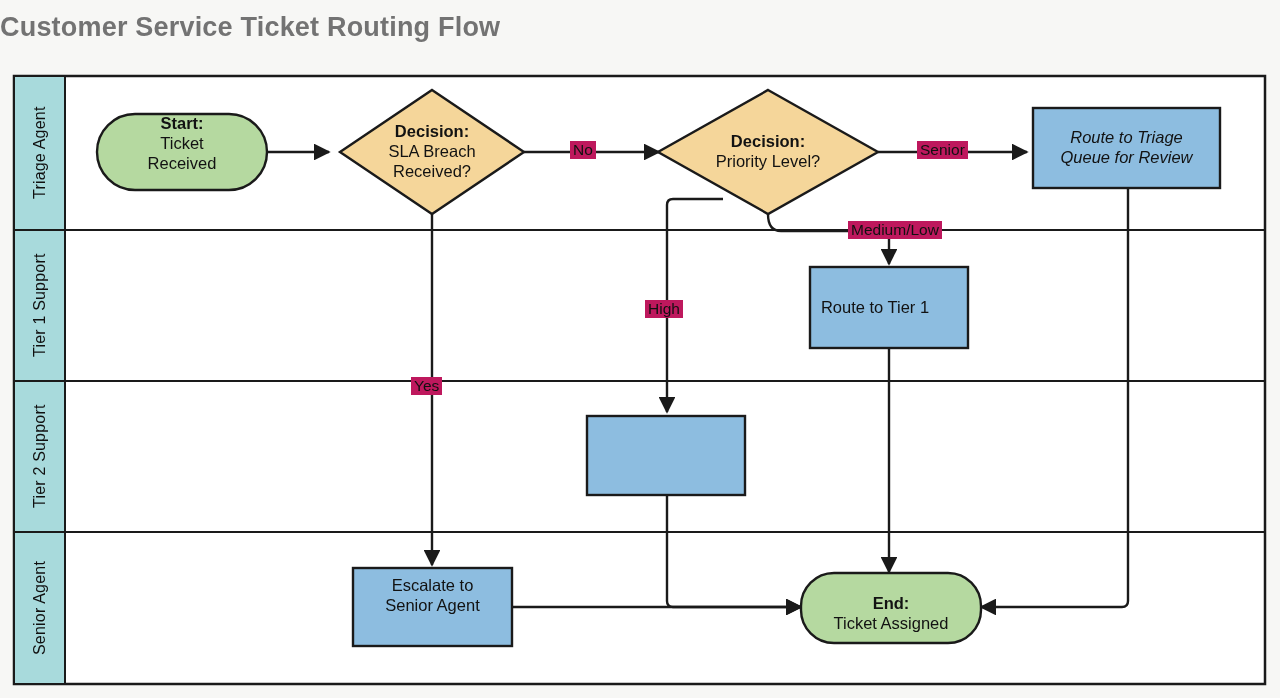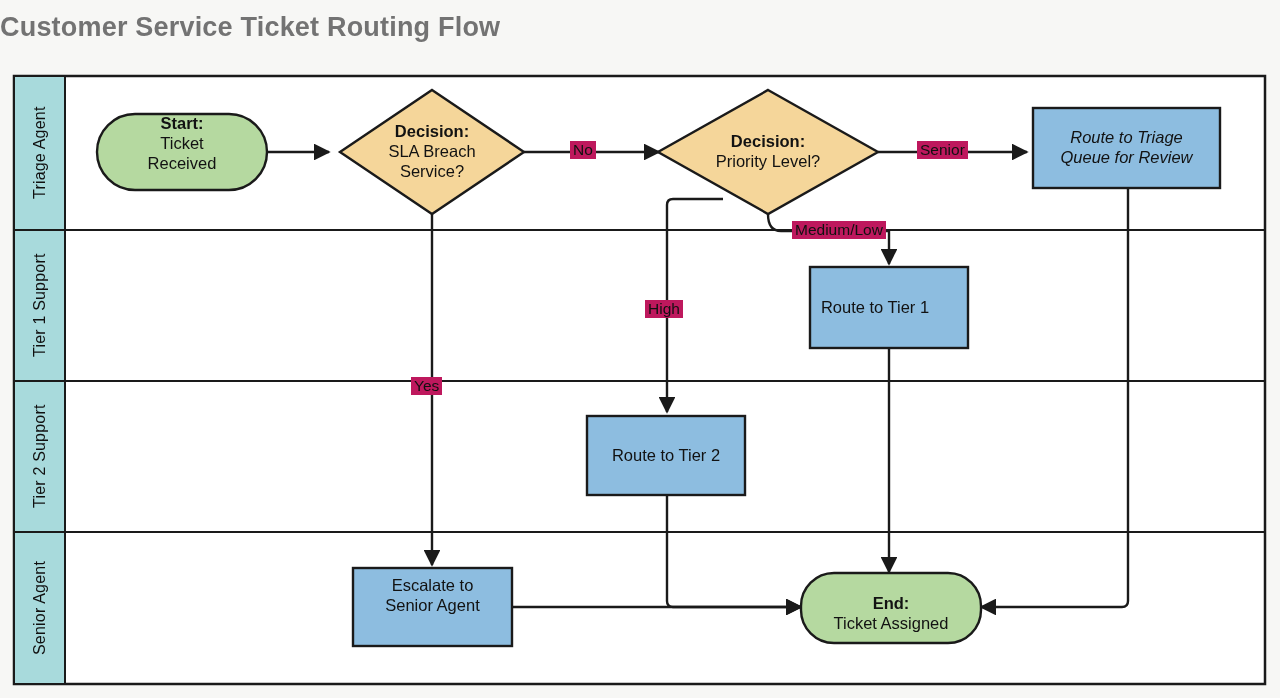--- a/index.html
+++ b/index.html
@@ -151,54 +151,51 @@
 
   <div class="node-text t-terminal" style="left:97px; top:106px; width:170px; height:76px;">
     <span class="ln bold">Start:</span>
     <span class="ln">Ticket</span>
     <span class="ln">Received</span>
   </div>
 
   <div class="node-text t-decision" style="left:342px; top:108px; width:180px; height:88px;">
     <span class="ln bold">Decision:</span>
     <span class="ln">SLA Breach</span>
-    <span class="ln">Service?</span>
+    <span class="ln">Received?</span>
   </div>
 
   <div class="node-text t-decision" style="left:668px; top:116px; width:200px; height:72px;">
     <span class="ln bold">Decision:</span>
     <span class="ln">Priority Level?</span>
   </div>
 
   <div class="node-text t-process" style="left:1033px; top:108px; width:187px; height:80px;font-style:italic;">
     <span class="ln">Route to Triage</span>
     <span class="ln">Queue for Review</span>
   </div>
 
   <div class="node-text t-process" style="left:810px; top:267px; width:130px; height:81px;">
     <span class="ln">Route to Tier 1</span>
   </div>
 
-  <div class="node-text t-process" style="left:587px; top:416px; width:158px; height:79px;">
-    <span class="ln">Route to Tier 2</span>
-  </div>
 
   <div class="node-text t-process" style="left:353px; top:568px; width:159px; height:56px;">
     <span class="ln">Escalate to</span>
     <span class="ln">Senior Agent</span>
   </div>
 
   <div class="node-text t-terminal" style="left:801px; top:573px; width:180px; height:82px;">
     <span class="ln bold">End:</span>
     <span class="ln">Ticket Assigned</span>
   </div>
 
   <div class="edge-label" style="left:570px; top:141px;">No</div>
 
   <div class="edge-label" style="left:411px; top:377px;">Yes</div>
 
   <div class="edge-label" style="left:917px; top:141px;">Senior</div>
 
-  <div class="edge-label" style="left:792px; top:221px;">Medium/Low</div>
+  <div class="edge-label" style="left:848px; top:221px;">Medium/Low</div>
 
   <div class="edge-label" style="left:645px; top:280px;margin-top:20px;">High</div>
 
 </div>
 
 </body></html>

